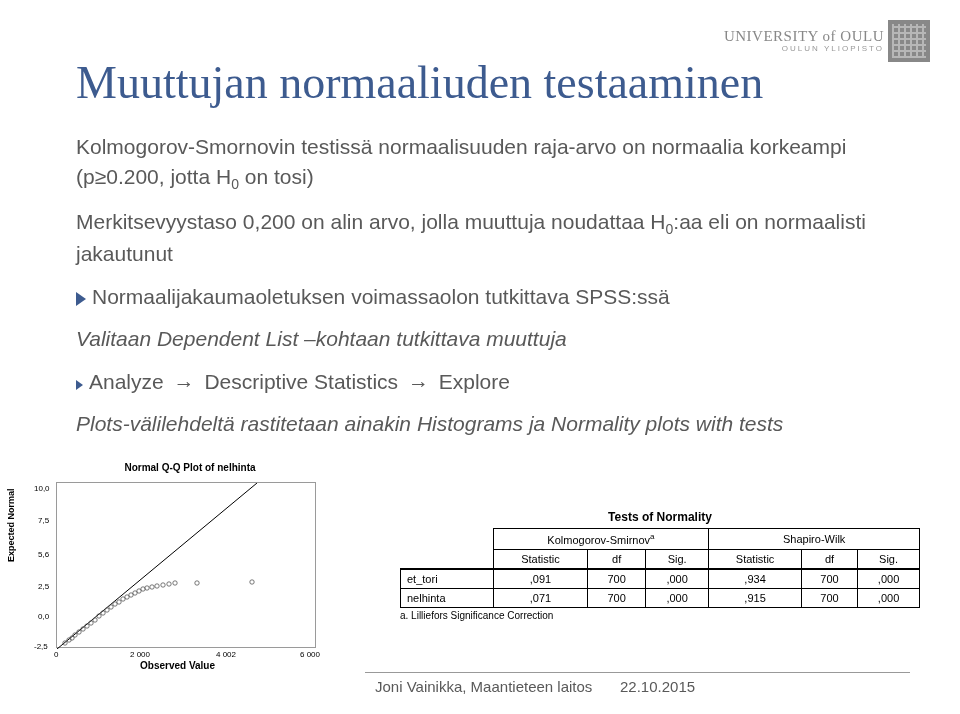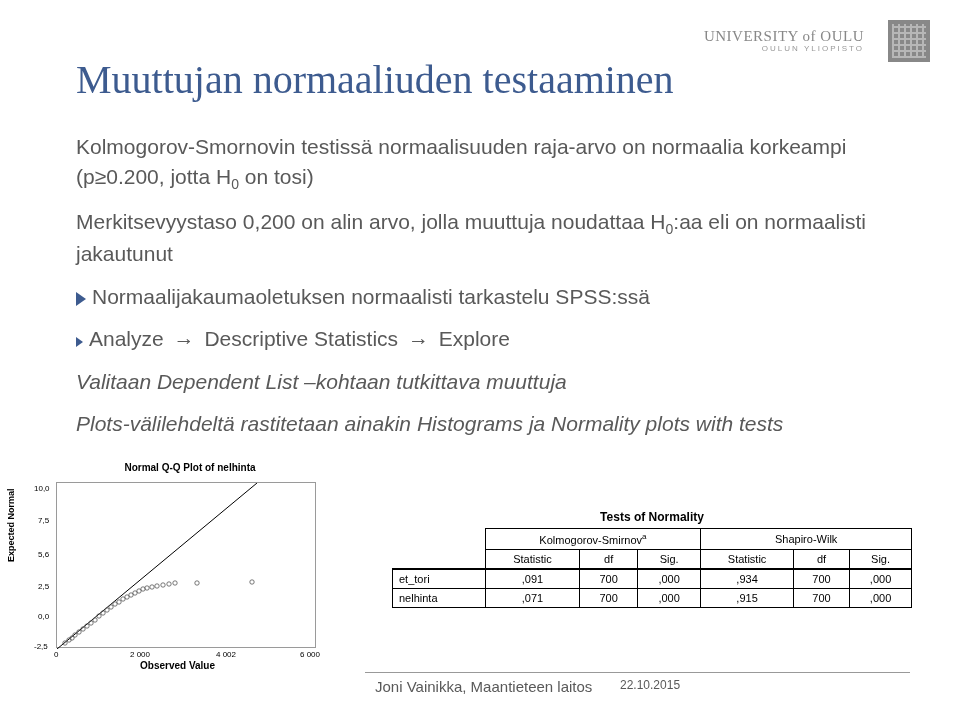--- a/index.html
+++ b/index.html
@@ -1,54 +1,54 @@
 <!DOCTYPE html>
 <html><head>
 <meta charset="utf-8">
 <style>
   *{box-sizing:border-box;margin:0;padding:0}
   body{width:960px;height:714px;background:#fff;font-family:"Trebuchet MS","Gill Sans MT",Arial,sans-serif;color:#595959;position:relative;overflow:hidden}
-  .header{position:absolute;top:20px;right:30px;display:flex;align-items:center;gap:24px}
+  .header{position:absolute;top:20px;right:30px;display:flex;align-items:center;gap:4px}
   .univ-name{font-family:Georgia,serif;font-size:15px;color:#888;letter-spacing:0.5px;text-align:right;line-height:1}
   .univ-sub{font-size:8px;letter-spacing:2px;color:#999}
   .univ-logo{width:42px;height:42px;background:#888;position:relative}
   .univ-logo::before{content:"";position:absolute;inset:4px;background:
     repeating-linear-gradient(0deg,#fff 0 2px,transparent 2px 6px),
     repeating-linear-gradient(90deg,#fff 0 2px,transparent 2px 6px);
     opacity:0.4}
-  .title{font-family:"Palatino Linotype","Book Antiqua",Georgia,serif;color:#3d5b8f;font-size:40px;font-weight:400;position:absolute;top:56px;left:76px}
+  .title{font-family:"Palatino Linotype","Book Antiqua",Georgia,serif;color:#3d5b8f;font-size:46px;font-weight:400;position:absolute;top:56px;left:76px}
   .content{position:absolute;top:120px;left:76px;right:50px;font-size:21px;line-height:1.45}
   .indent1{margin-left:32px}
   .indent2{margin-left:64px}
   .tri{display:inline-block;width:0;height:0;border-top:7px solid transparent;border-bottom:7px solid transparent;border-left:10px solid #3d5b8f;margin-right:6px;position:relative;top:2px}
   .tri-sm{display:inline-block;width:0;height:0;border-top:5px solid transparent;border-bottom:5px solid transparent;border-left:7px solid #3d5b8f;margin-right:6px;position:relative;top:1px}
   .arrow{display:inline-block;position:relative;top:-1px;padding:0 4px;font-weight:bold}
   .para{margin:12px 0}
   .italic{font-style:italic}
   .subscript{font-size:14px;vertical-align:sub}
   
   .chart-area{position:absolute;left:0;top:462px;width:340px;height:230px}
   .chart-title{font-family:Arial,sans-serif;font-size:10px;font-weight:bold;color:#000;text-align:center;margin-left:40px}
   .plot-box{position:absolute;left:56px;top:20px;width:260px;height:166px;border:1px solid #9a9a9a}
   .ylabel{position:absolute;left:6px;top:100px;transform:rotate(-90deg);transform-origin:left top;font-size:9px;font-family:Arial,sans-serif;color:#000;font-weight:bold}
   .xlabel{position:absolute;left:140px;top:198px;font-size:10px;font-family:Arial,sans-serif;color:#000;font-weight:bold}
   .tick{position:absolute;font-size:8px;font-family:Arial,sans-serif;color:#000}
   
-  .table-wrap{position:absolute;right:48px;top:510px;width:520px}
+  .table-wrap{position:absolute;right:40px;top:510px;width:520px}
   .table-title{text-align:center;font-family:Arial,sans-serif;font-size:12px;font-weight:bold;color:#000;margin-bottom:4px}
   table.norm{border-collapse:collapse;width:100%;font-family:Arial,sans-serif;font-size:11px;color:#000}
   table.norm td,table.norm th{border:1px solid #000;padding:3px 6px;text-align:center}
   table.norm th{font-weight:400}
   table.norm .rowlbl{text-align:left;border-left:1px solid #000}
   .table-note{font-family:Arial,sans-serif;font-size:10px;color:#000;margin-top:2px}
   .sup{font-size:8px;vertical-align:super}
   
   .footer-line{position:absolute;left:365px;right:50px;top:672px;border-top:1px solid #999}
   .footer-text{position:absolute;left:375px;top:678px;font-family:"Gill Sans MT","Trebuchet MS",Arial,sans-serif;font-size:15px;color:#595959}
-  .footer-date{position:absolute;left:620px;top:678px;font-family:"Gill Sans MT","Trebuchet MS",Arial,sans-serif;font-size:12px;color:#595959}
+  .footer-date{position:absolute;left:620px;top:678px;font-family:"Gill Sans MT","Trebuchet MS",Arial,sans-serif;font-size:15px;color:#595959}
 </style>
 </head>
 <body>
 
 <div class="header">
   <div style="text-align:right">
     <div class="univ-name">UNIVERSITY of OULU</div>
     <div class="univ-sub">OULUN YLIOPISTO</div>
   </div>
   <div class="univ-logo"></div>
@@ -57,27 +57,27 @@
 <div class="title">Muuttujan normaaliuden testaaminen</div>
 
 <div class="content">
   <div class="para">
     <span>Kolmogorov-Smornovin testissä normaalisuuden raja-arvo on normaalia korkeampi (p≥0.200, jotta H</span><span class="subscript">0</span><span> on tosi)</span>
   </div>
   <div class="para">
     <span>Merkitsevyystaso 0,200 on alin arvo, jolla muuttuja noudattaa H</span><span class="subscript">0</span><span>:aa eli on normaalisti jakautunut</span>
   </div>
   <div class="para">
-    <span class="tri"></span><span>Normaalijakaumaoletuksen normaalisti tarkastelu SPSS:ssä</span>
+    <span class="tri"></span><span>Normaalijakaumaoletuksen voimassaolon tutkittava SPSS:ssä</span>
+  </div>
+  <div class="para indent2">
+    <span class="italic">Valitaan </span><span class="italic">Dependent List</span><span class="italic"> –kohtaan tutkittava muuttuja</span>
   </div>
   <div class="para indent1">
     <span class="tri-sm"></span><span>Analyze </span><span class="arrow">→</span><span> Descriptive Statistics </span><span class="arrow">→</span><span> Explore</span>
-  </div>
-  <div class="para indent2">
-    <span class="italic">Valitaan </span><span class="italic">Dependent List</span><span class="italic"> –kohtaan tutkittava muuttuja</span>
   </div>
   <div class="para indent2">
     <span class="italic">Plots</span><span class="italic">-välilehdeltä rastitetaan ainakin </span><span class="italic">Histograms</span><span class="italic"> ja </span><span class="italic">Normality plots with tests</span>
   </div>
 </div>
 
 <div class="chart-area">
   <div class="chart-title">Normal Q-Q Plot of nelhinta</div>
   <div class="ylabel">Expected Normal</div>
   <div class="plot-box">
@@ -159,17 +159,18 @@
       <td class="rowlbl">nelhinta</td>
       <td>,071</td>
       <td>700</td>
       <td>,000</td>
       <td>,915</td>
       <td>700</td>
       <td>,000</td>
     </tr>
   </tbody>
     </table>
+  <div class="table-note">a. Lilliefors Significance Correction</div>
 </div>
 
 <div class="footer-line"></div>
 <div class="footer-text">Joni Vainikka, Maantieteen laitos</div>
 <div class="footer-date">22.10.2015</div>
 
 </body></html>

